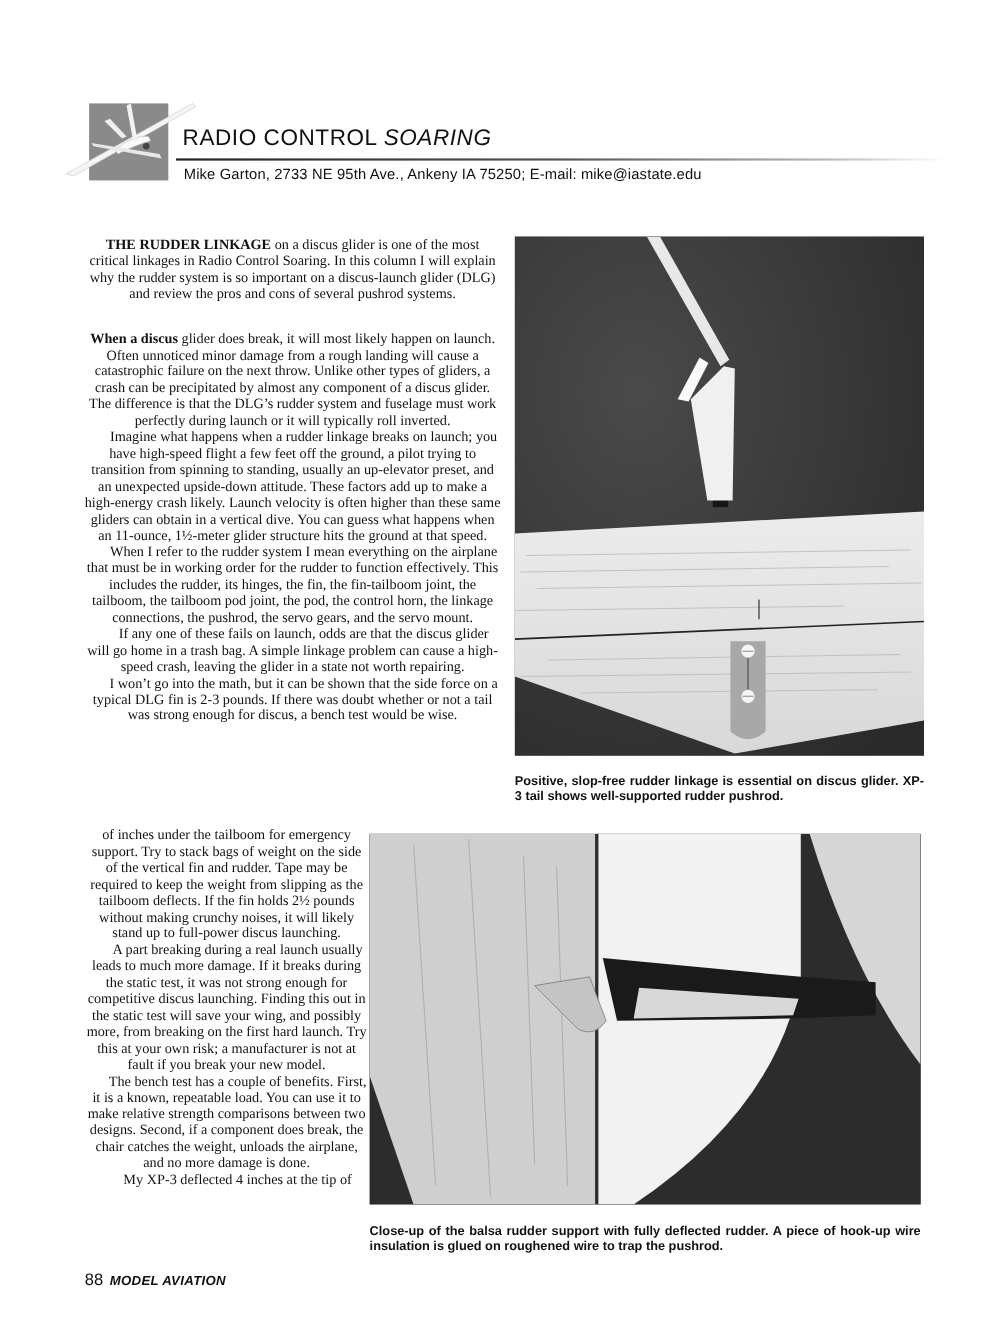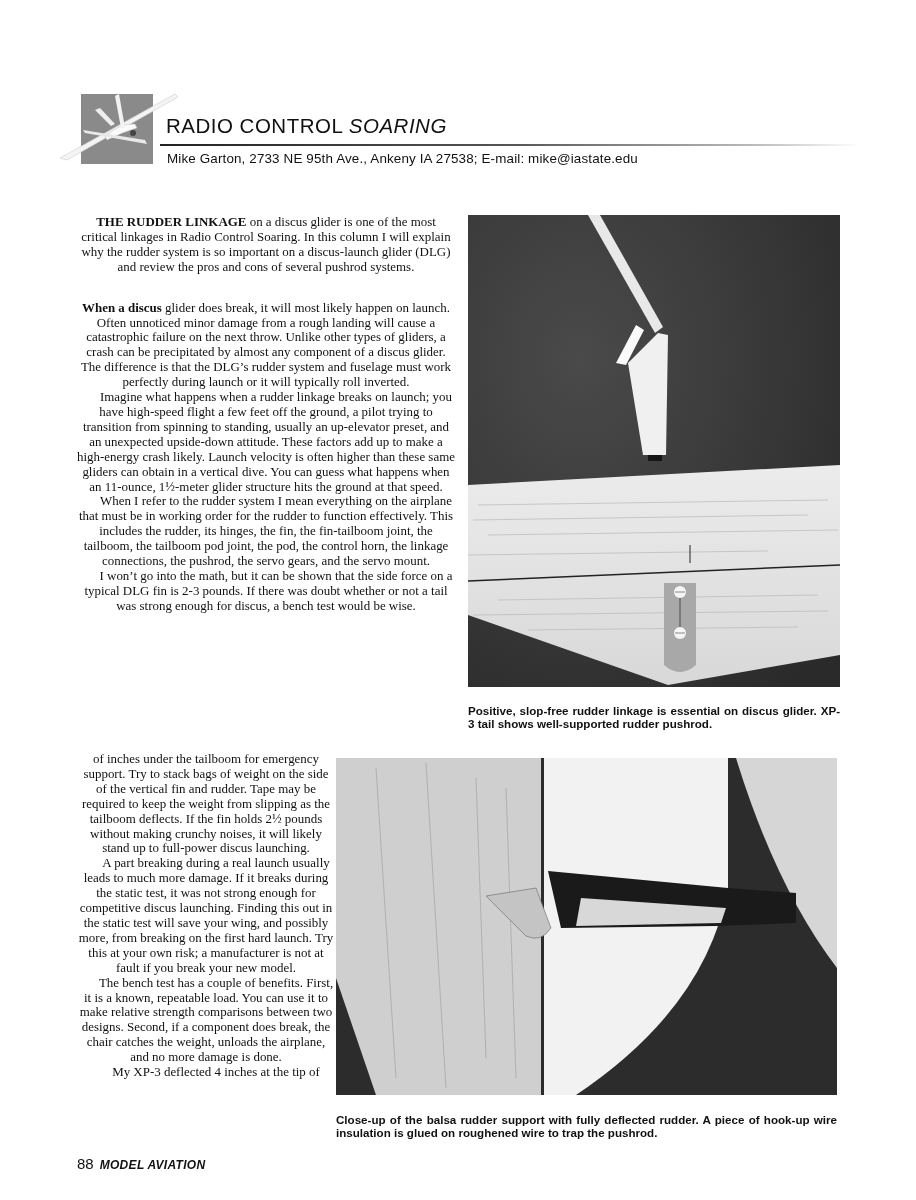--- a/index.html
+++ b/index.html
@@ -36,27 +36,28 @@
 <svg class="abs" style="left:55px;top:88px" width="125" height="80" viewBox="0 0 125 80">
   <path d="M5 70 L120 6 L123 9 L12 72 Z" fill="#f4f4f4" stroke="#ccc" stroke-width="0.6"></path>
   <path d="M50 48 Q65 35 80 36 L82 40 Q68 44 52 52 Z" fill="#fafafa" stroke="#bbb" stroke-width="0.5"></path>
   <path d="M40 22 L56 38 L60 36 L45 20 Z" fill="#eee"></path>
   <path d="M60 8 L66 40 L70 40 L64 6 Z" fill="#f2f2f2"></path>
   <path d="M28 42 L90 52 L92 56 L30 45 Z" fill="#e8e8e8"></path>
   <circle cx="78" cy="45" r="3" fill="#444"></circle>
 </svg>
 <div class="abs title"><span>RADIO CONTROL </span><span class="it">SOARING</span></div>
 <div class="abs rule"></div>
-<div class="abs byline">Mike Garton, 2733 NE 95th Ave., Ankeny IA 27538; E-mail: mike@iastate.edu</div>
+<div class="abs byline">Mike Garton, 2733 NE 95th Ave., Ankeny IA 75250; E-mail: mike@iastate.edu</div>
 
 <div class="abs col colA">
   <p><b>THE RUDDER LINKAGE</b><span> on a discus glider is one of the most critical linkages in Radio Control Soaring. In this column I will explain why the rudder system is so important on a discus-launch glider (DLG) and review the pros and cons of several pushrod systems.</span></p>
   <p class="gap"><b>When a discus</b><span> glider does break, it will most likely happen on launch. Often unnoticed minor damage from a rough landing will cause a catastrophic failure on the next throw. Unlike other types of gliders, a crash can be precipitated by almost any component of a discus glider. The difference is that the DLG’s rudder system and fuselage must work perfectly during launch or it will typically roll inverted.</span></p>
   <p class="ind">Imagine what happens when a rudder linkage breaks on launch; you have high-speed flight a few feet off the ground, a pilot trying to transition from spinning to standing, usually an up-elevator preset, and an unexpected upside-down attitude. These factors add up to make a high-energy crash likely. Launch velocity is often higher than these same gliders can obtain in a vertical dive. You can guess what happens when an 11-ounce, 1½-meter glider structure hits the ground at that speed.</p>
   <p class="ind">When I refer to the rudder system I mean everything on the airplane that must be in working order for the rudder to function effectively. This includes the rudder, its hinges, the fin, the fin-tailboom joint, the tailboom, the tailboom pod joint, the pod, the control horn, the linkage connections, the pushrod, the servo gears, and the servo mount.</p>
+  <p class="ind">If any one of these fails on launch, odds are that the discus glider will go home in a trash bag. A simple linkage problem can cause a high-speed crash, leaving the glider in a state not worth repairing.</p>
   <p class="ind">I won’t go into the math, but it can be shown that the side force on a typical DLG fin is 2-3 pounds. If there was doubt whether or not a tail was strong enough for discus, a bench test would be wise.</p>
 </div>
 
 <div class="abs col colB">
   <p>of inches under the tailboom for emergency support. Try to stack bags of weight on the side of the vertical fin and rudder. Tape may be required to keep the weight from slipping as the tailboom deflects. If the fin holds 2½ pounds without making crunchy noises, it will likely stand up to full-power discus launching.</p>
   <p class="ind">A part breaking during a real launch usually leads to much more damage. If it breaks during the static test, it was not strong enough for competitive discus launching. Finding this out in the static test will save your wing, and possibly more, from breaking on the first hard launch. Try this at your own risk; a manufacturer is not at fault if you break your new model.</p>
   <p class="ind">The bench test has a couple of benefits. First, it is a known, repeatable load. You can use it to make relative strength comparisons between two designs. Second, if a component does break, the chair catches the weight, unloads the airplane, and no more damage is done.</p>
   <p class="ind">My XP-3 deflected 4 inches at the tip of</p>
 </div>
 

